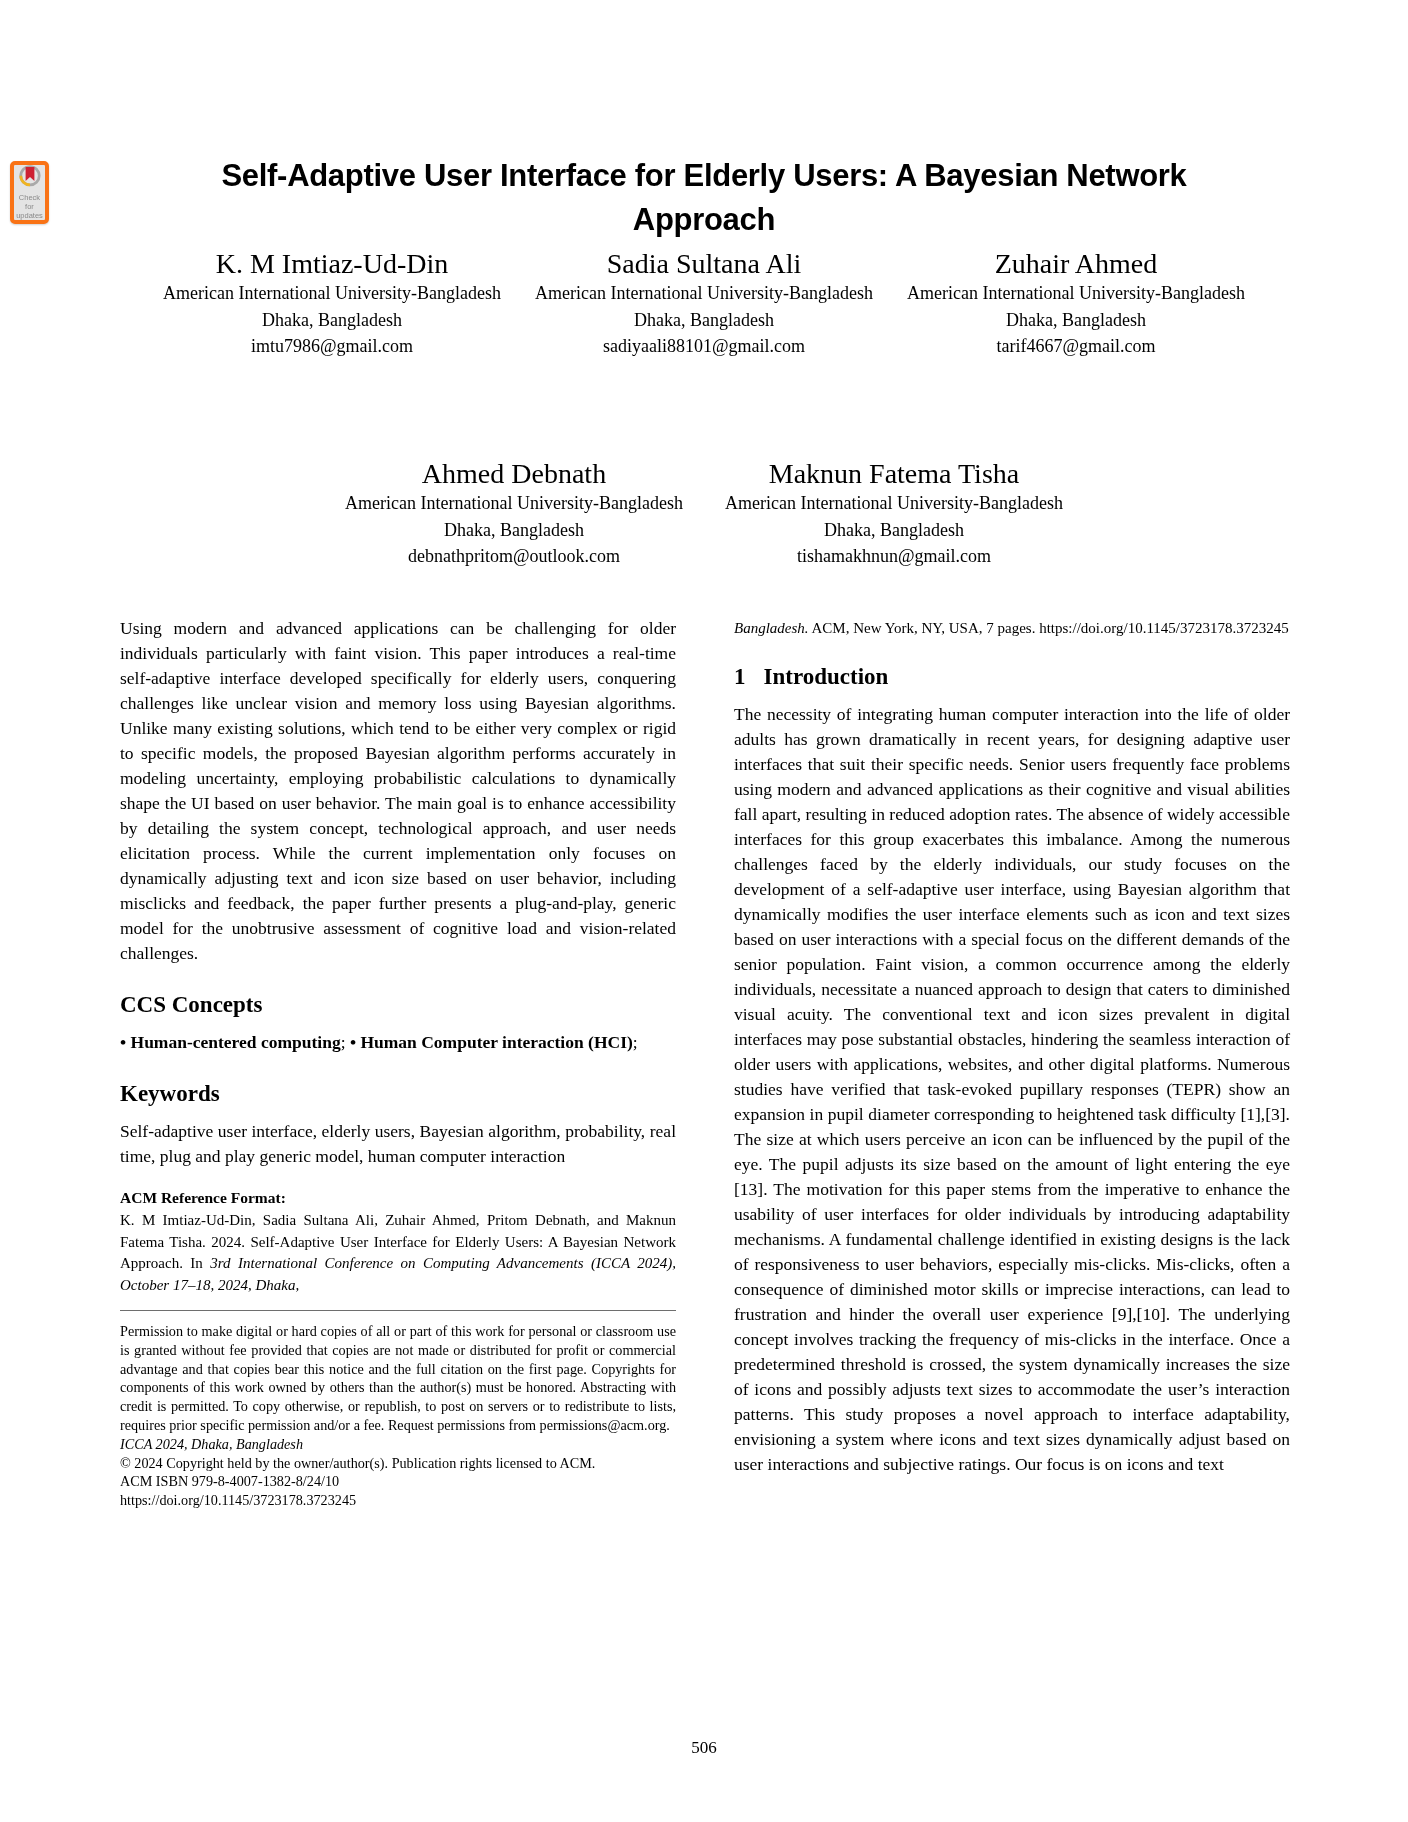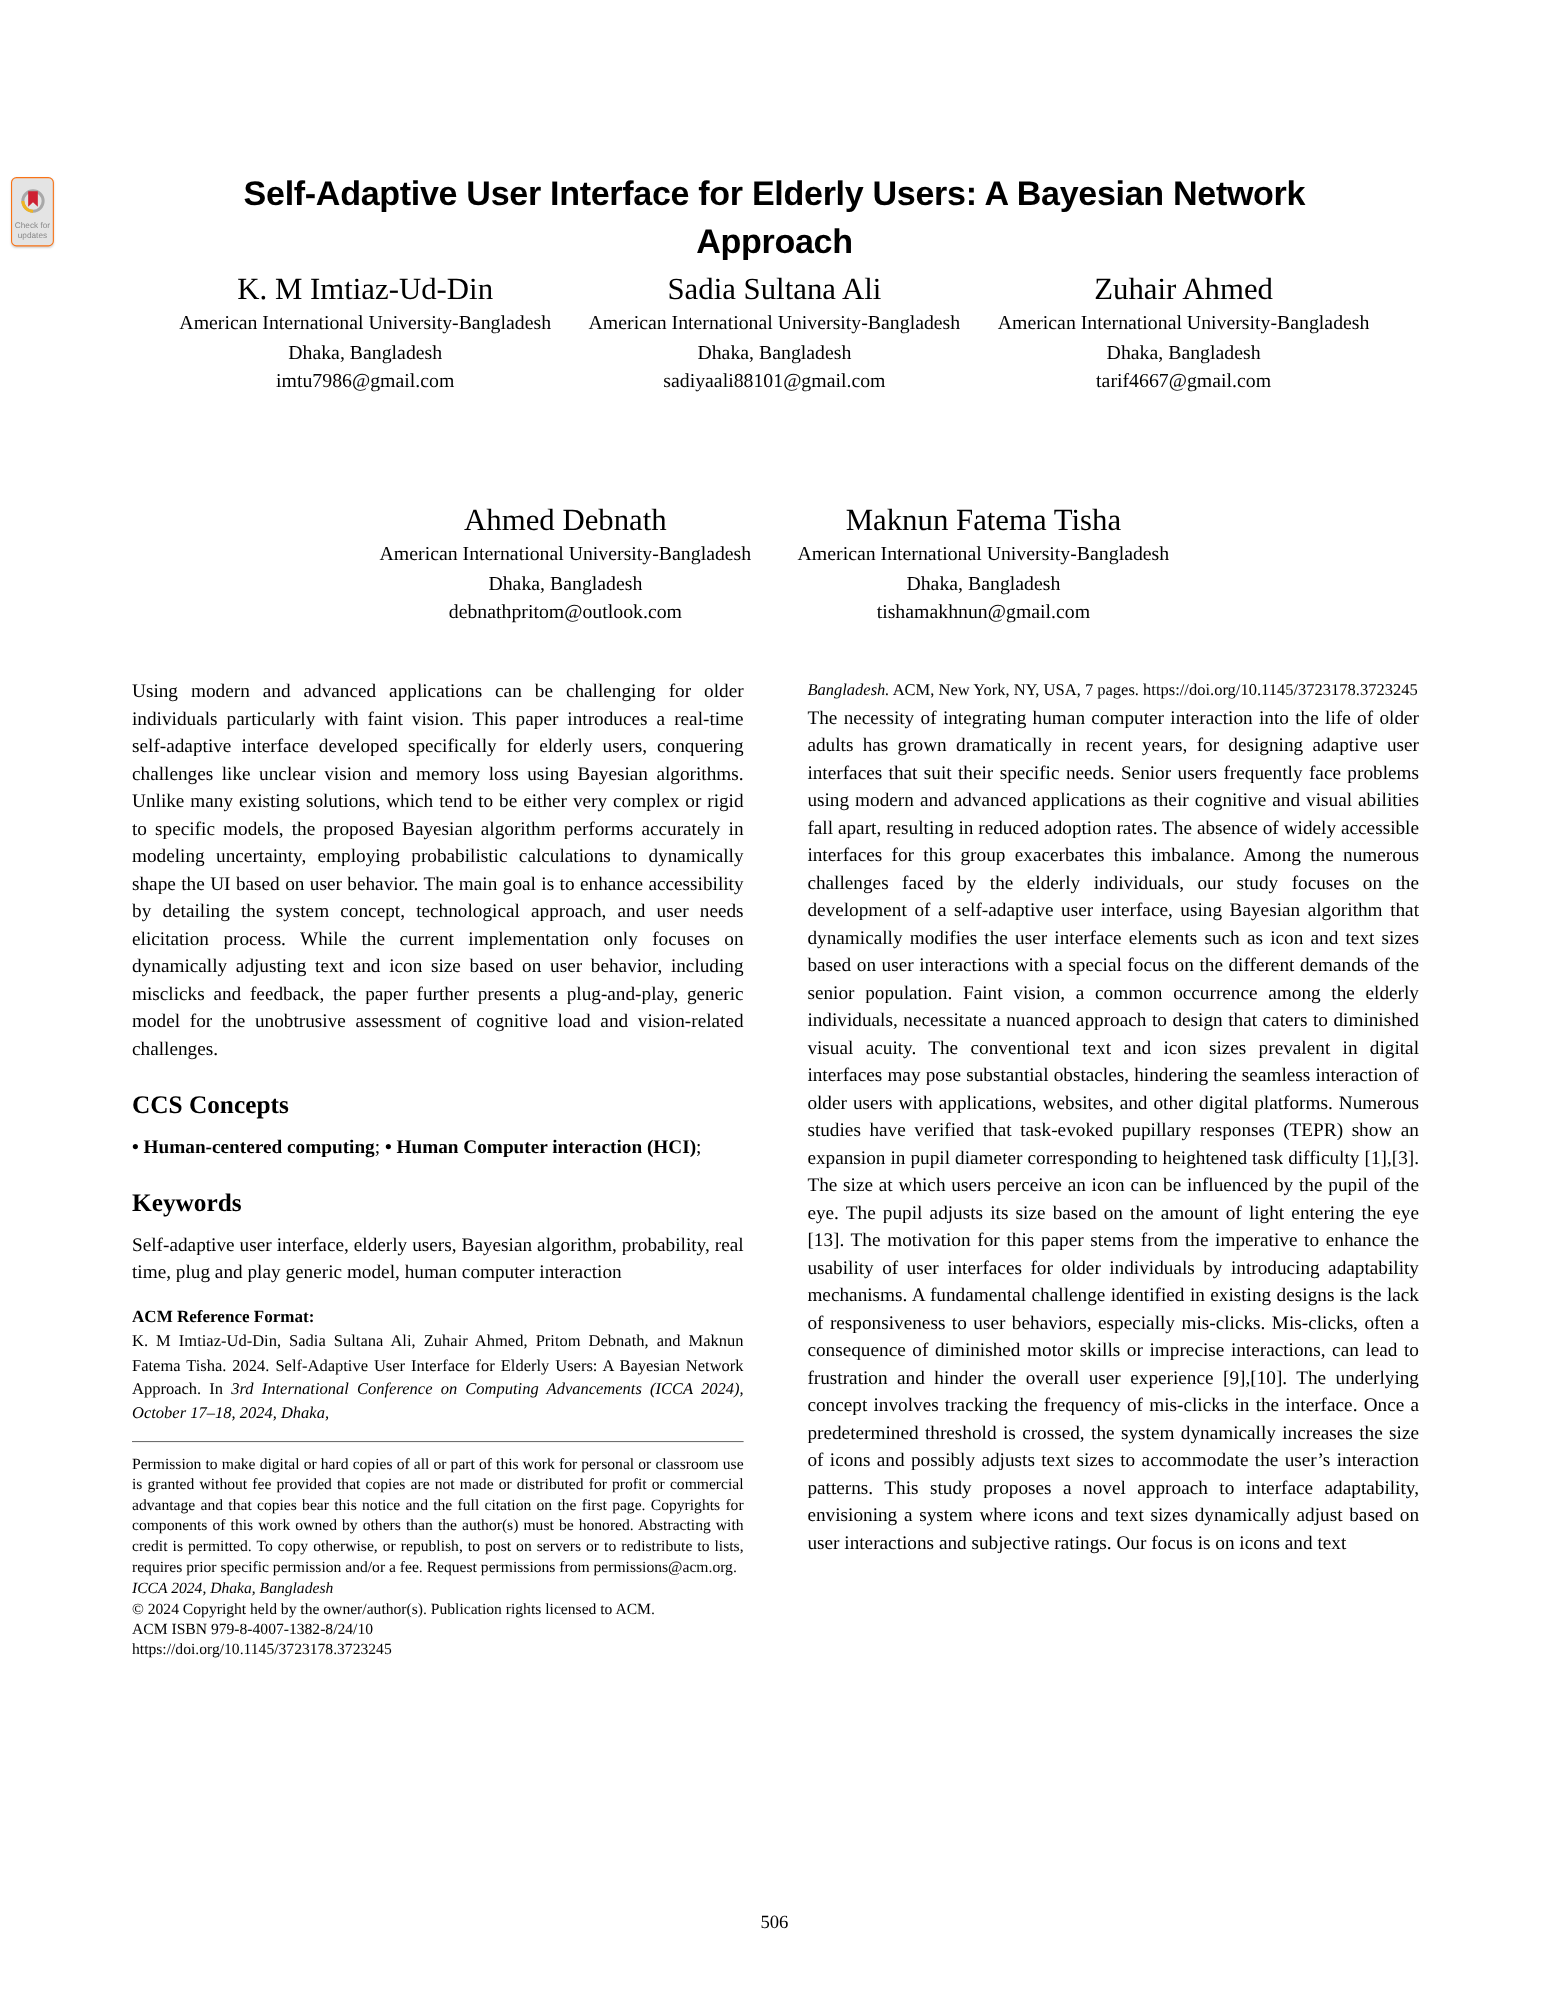--- a/index.html
+++ b/index.html
@@ -8,23 +8,23 @@
     width:1408px;height:1822px;
     background:#fff;
     font-family:"Liberation Serif", serif;
     color:#000;
     overflow:hidden;
   }
 
   
   .badge{
     position:absolute;left:10px;top:161px;width:39px;height:63px;
-    background:#e4e4e4;border:1px solid #f97316;border-radius:5px;
+    background:#e4e4e4;border:4px solid #f97316;border-radius:5px;
     box-shadow:0 1px 2px rgba(0,0,0,.18);
-    display:flex;flex-direction:column;align-items:center;justify-content:center;
+    display:flex;flex-direction:column;align-items:center;justify-content:flex-end;
     padding-top:3px;box-sizing:border-box;
   }
   .badge-label{
     font-family:"Liberation Sans", sans-serif;
     font-size:7.5px;line-height:9px;color:#8a8a8a;text-align:center;margin-top:1px;
   }
 
   
   .title-wrap{position:absolute;top:154px;left:0;width:100%;text-align:center;}
   .title{
@@ -147,20 +147,21 @@
       <p class="tiny just">Permission to make digital or hard copies of all or part of this work for personal or classroom use is granted without fee provided that copies are not made or distributed for profit or commercial advantage and that copies bear this notice and the full citation on the first page. Copyrights for components of this work owned by others than the author(s) must be honored. Abstracting with credit is permitted. To copy otherwise, or republish, to post on servers or to redistribute to lists, requires prior specific permission and/or a fee. Request permissions from permissions@acm.org.</p>
       <p class="tiny italic">ICCA 2024, Dhaka, Bangladesh</p>
       <p class="tiny">© 2024 Copyright held by the owner/author(s). Publication rights licensed to ACM.</p>
       <p class="tiny">ACM ISBN 979-8-4007-1382-8/24/10</p>
       <p class="tiny">https://doi.org/10.1145/3723178.3723245</p>
     </div>
 
     <div class="col">
       <p class="carry"><span class="italic">Bangladesh.</span><span> ACM, New York, NY, USA, 7 pages. https://doi.org/10.1145/3723178.3723245</span></p>
 
+      <h2 class="sec" style="margin-top:24px;"><span class="secnum">1</span><span>Introduction</span></h2>
       <p class="body-text intro-p">The necessity of integrating human computer interaction into the life of older adults has grown dramatically in recent years, for designing adaptive user interfaces that suit their specific needs. Senior users frequently face problems using modern and advanced applications as their cognitive and visual abilities fall apart, resulting in reduced adoption rates. The absence of widely accessible interfaces for this group exacerbates this imbalance. Among the numerous challenges faced by the elderly individuals, our study focuses on the development of a self-adaptive user interface, using Bayesian algorithm that dynamically modifies the user interface elements such as icon and text sizes based on user interactions with a special focus on the different demands of the senior population. Faint vision, a common occurrence among the elderly individuals, necessitate a nuanced approach to design that caters to diminished visual acuity. The conventional text and icon sizes prevalent in digital interfaces may pose substantial obstacles, hindering the seamless interaction of older users with applications, websites, and other digital platforms. Numerous studies have verified that task-evoked pupillary responses (TEPR) show an expansion in pupil diameter corresponding to heightened task difficulty [1],[3]. The size at which users perceive an icon can be influenced by the pupil of the eye. The pupil adjusts its size based on the amount of light entering the eye [13]. The motivation for this paper stems from the imperative to enhance the usability of user interfaces for older individuals by introducing adaptability mechanisms. A fundamental challenge identified in existing designs is the lack of responsiveness to user behaviors, especially mis-clicks. Mis-clicks, often a consequence of diminished motor skills or imprecise interactions, can lead to frustration and hinder the overall user experience [9],[10]. The underlying concept involves tracking the frequency of mis-clicks in the interface. Once a predetermined threshold is crossed, the system dynamically increases the size of icons and possibly adjusts text sizes to accommodate the user’s interaction patterns. This study proposes a novel approach to interface adaptability, envisioning a system where icons and text sizes dynamically adjust based on user interactions and subjective ratings. Our focus is on icons and text</p>
     </div>
 
   </div>
 
   <div class="pagenum">506</div>
 
 </div>
 
 </body></html>

